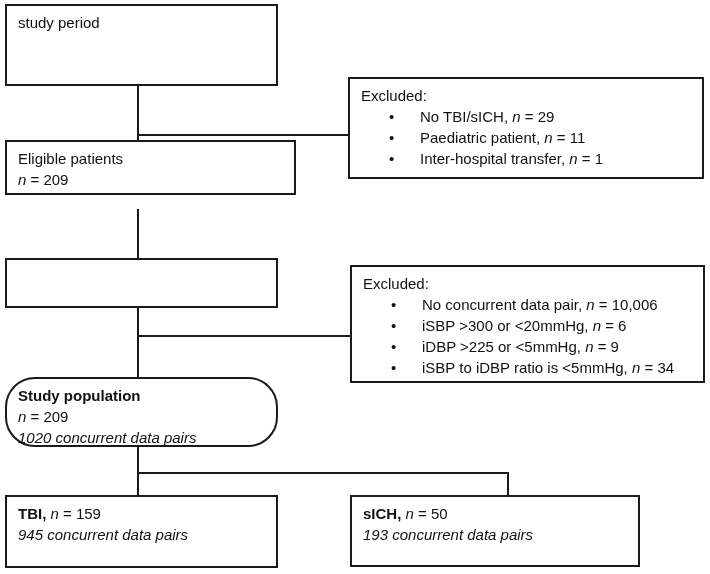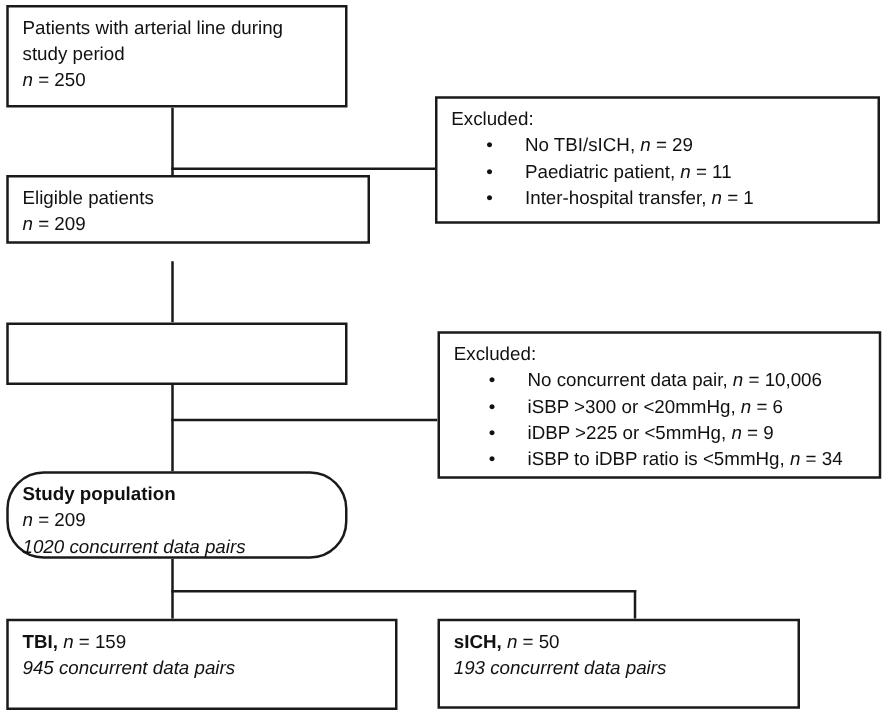--- a/index.html
+++ b/index.html
@@ -56,23 +56,21 @@
   <div class="conn" style="left:137px; top:86px;  width:2px;   height:68px;"></div>
   <div class="conn" style="left:137px; top:134px; width:211px; height:2px;"></div>
   <div class="conn" style="left:137px; top:209px; width:2px;   height:49px;"></div>
   <div class="conn" style="left:137px; top:308px; width:2px;   height:69px;"></div>
   <div class="conn" style="left:137px; top:335px; width:213px; height:2px;"></div>
   <div class="conn" style="left:137px; top:447px; width:2px;   height:48px;"></div>
   <div class="conn" style="left:137px; top:472px; width:372px; height:2px;"></div>
   <div class="conn" style="left:507px; top:472px; width:2px;   height:23px;"></div>
 
   <div class="fbox" style="left:5px; top:4px; width:273px; height:82px;">
-    <div class="line">Patients with arterial line during</div>
     <div class="line">study period</div>
-    <div class="line"><span class="ital">n</span><span> = 250</span></div>
   </div>
 
   <div class="fbox" style="left:348px; top:77px; width:356px; height:102px;">
     <div class="line">Excluded:</div>
     <ul class="excl-list">
       <li><span class="bullet">•</span><span>No TBI/sICH, </span><span class="ital">n</span><span> = 29</span></li>
       <li><span class="bullet">•</span><span>Paediatric patient, </span><span class="ital">n</span><span> = 11</span></li>
       <li><span class="bullet">•</span><span>Inter-hospital transfer, </span><span class="ital">n</span><span> = 1</span></li>
     </ul>
   </div>
@@ -94,21 +92,21 @@
       <li><span class="bullet">•</span><span>iSBP to iDBP ratio is &lt;5mmHg, </span><span class="ital">n</span><span> = 34</span></li>
     </ul>
   </div>
 
   <div class="fbox" style="left:5px; top:377px; width:273px; height:70px;border-radius:30px;">
     <div class="line bold">Study population</div>
     <div class="line"><span class="ital">n</span><span> = 209</span></div>
     <div class="line ital">1020 concurrent data pairs</div>
   </div>
 
-  <div class="fbox" style="left:5px; top:495px; width:313px; height:73px;">
+  <div class="fbox" style="left:5px; top:495px; width:273px; height:73px;">
     <div class="line"><span class="bold">TBI, </span><span class="ital">n</span><span> = 159</span></div>
     <div class="line ital">945 concurrent data pairs</div>
   </div>
 
   <div class="fbox" style="left:350px; top:495px; width:290px; height:72px;">
     <div class="line"><span class="bold">sICH, </span><span class="ital">n</span><span> = 50</span></div>
     <div class="line ital">193 concurrent data pairs</div>
   </div>
 
 </div>

